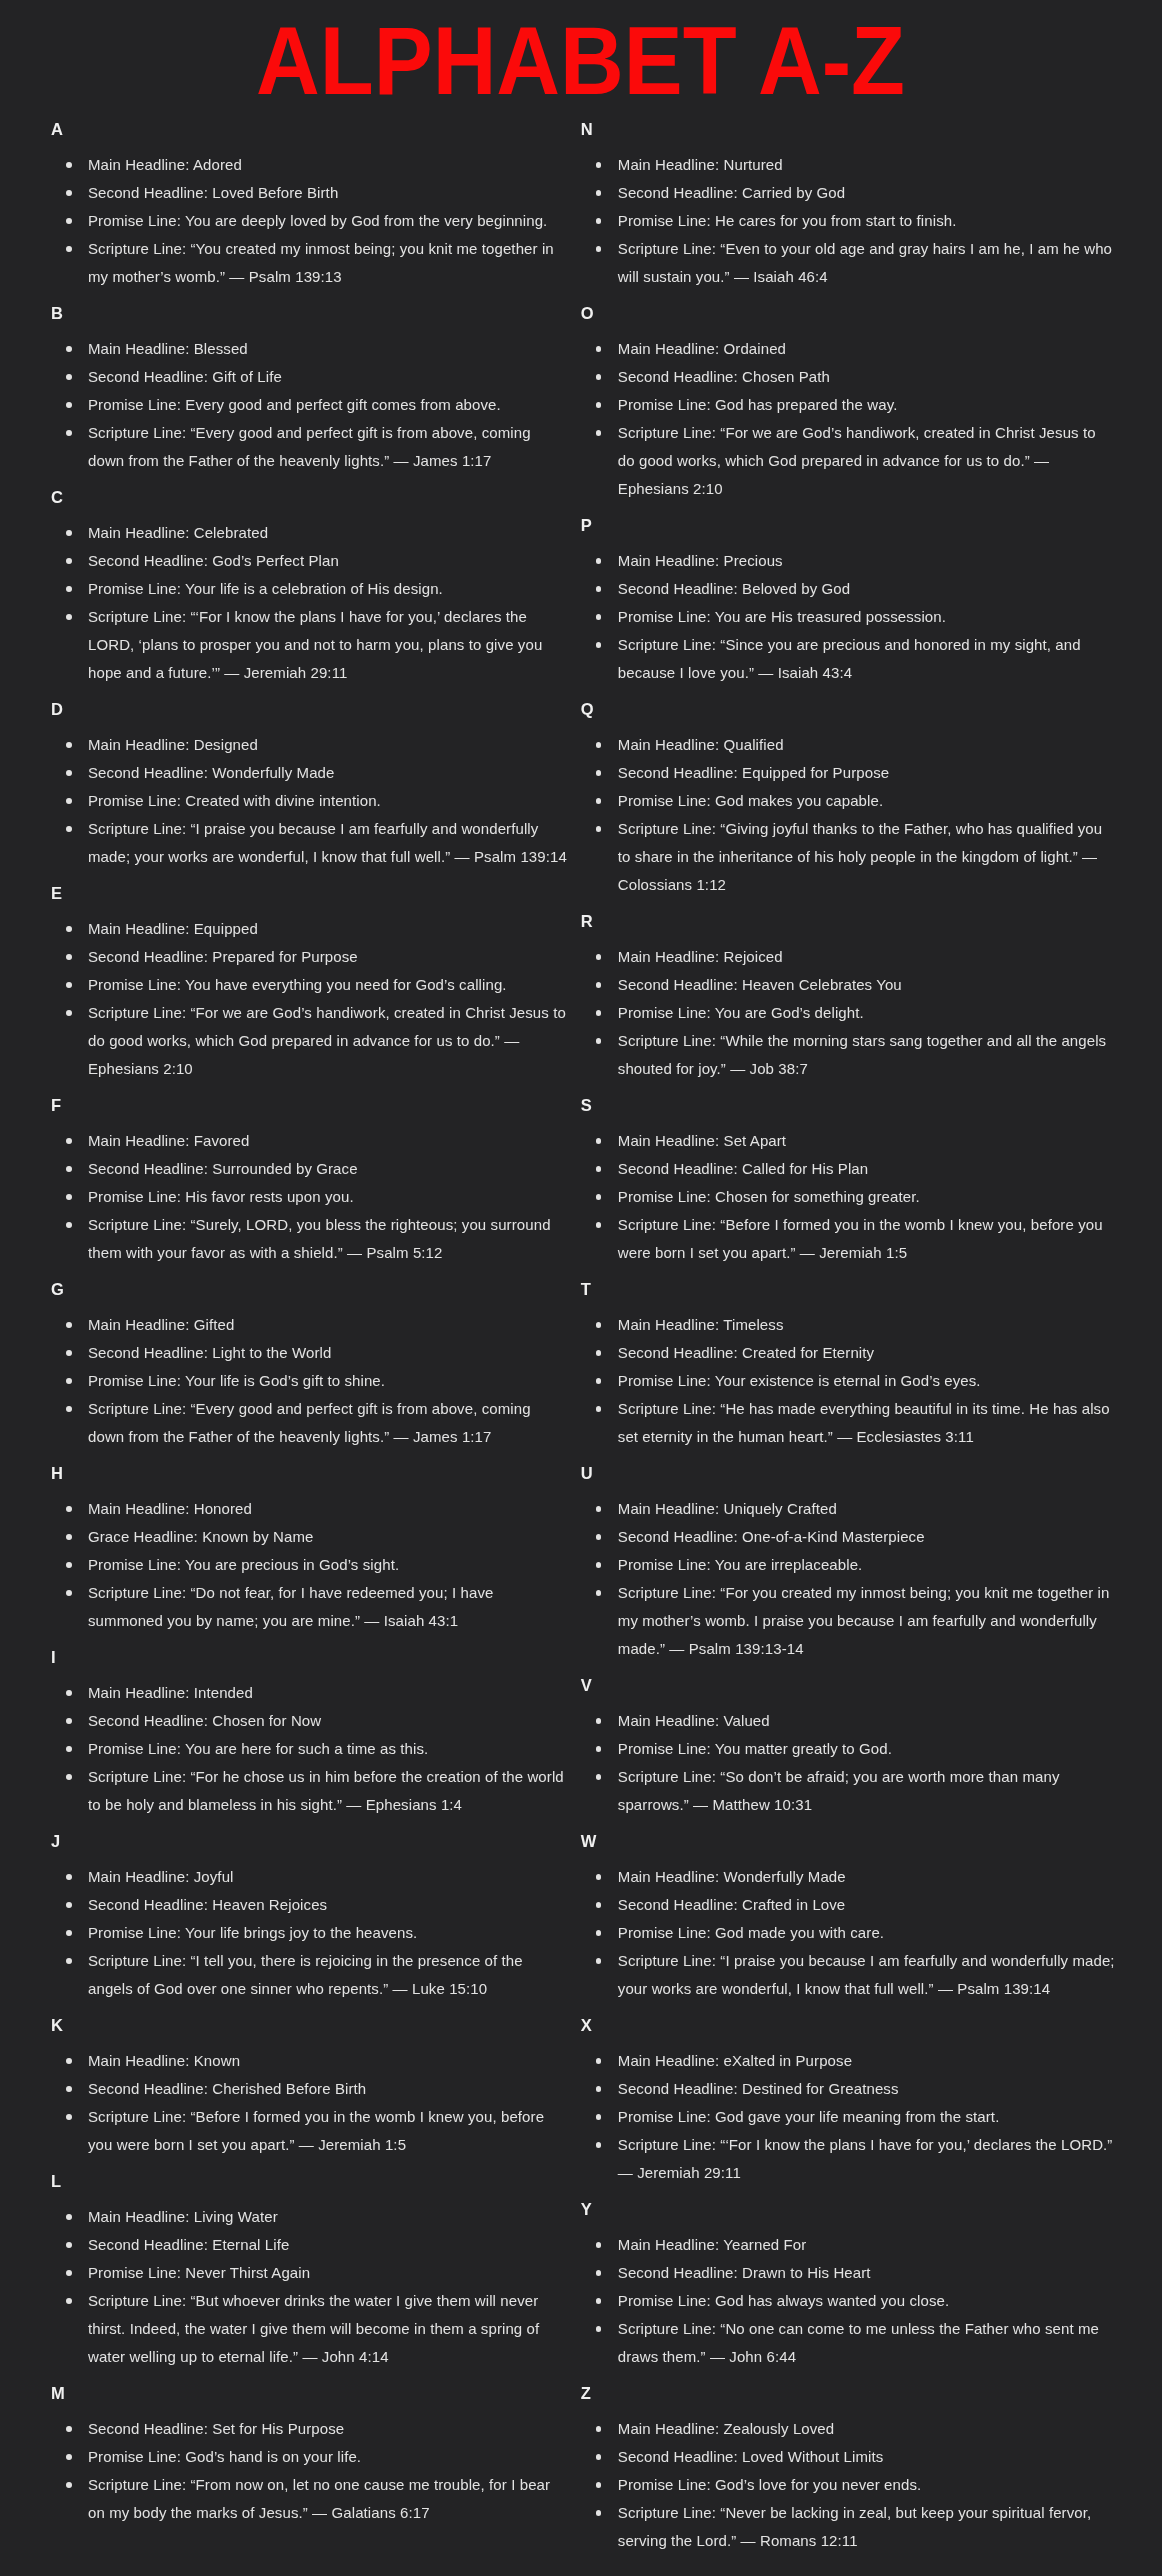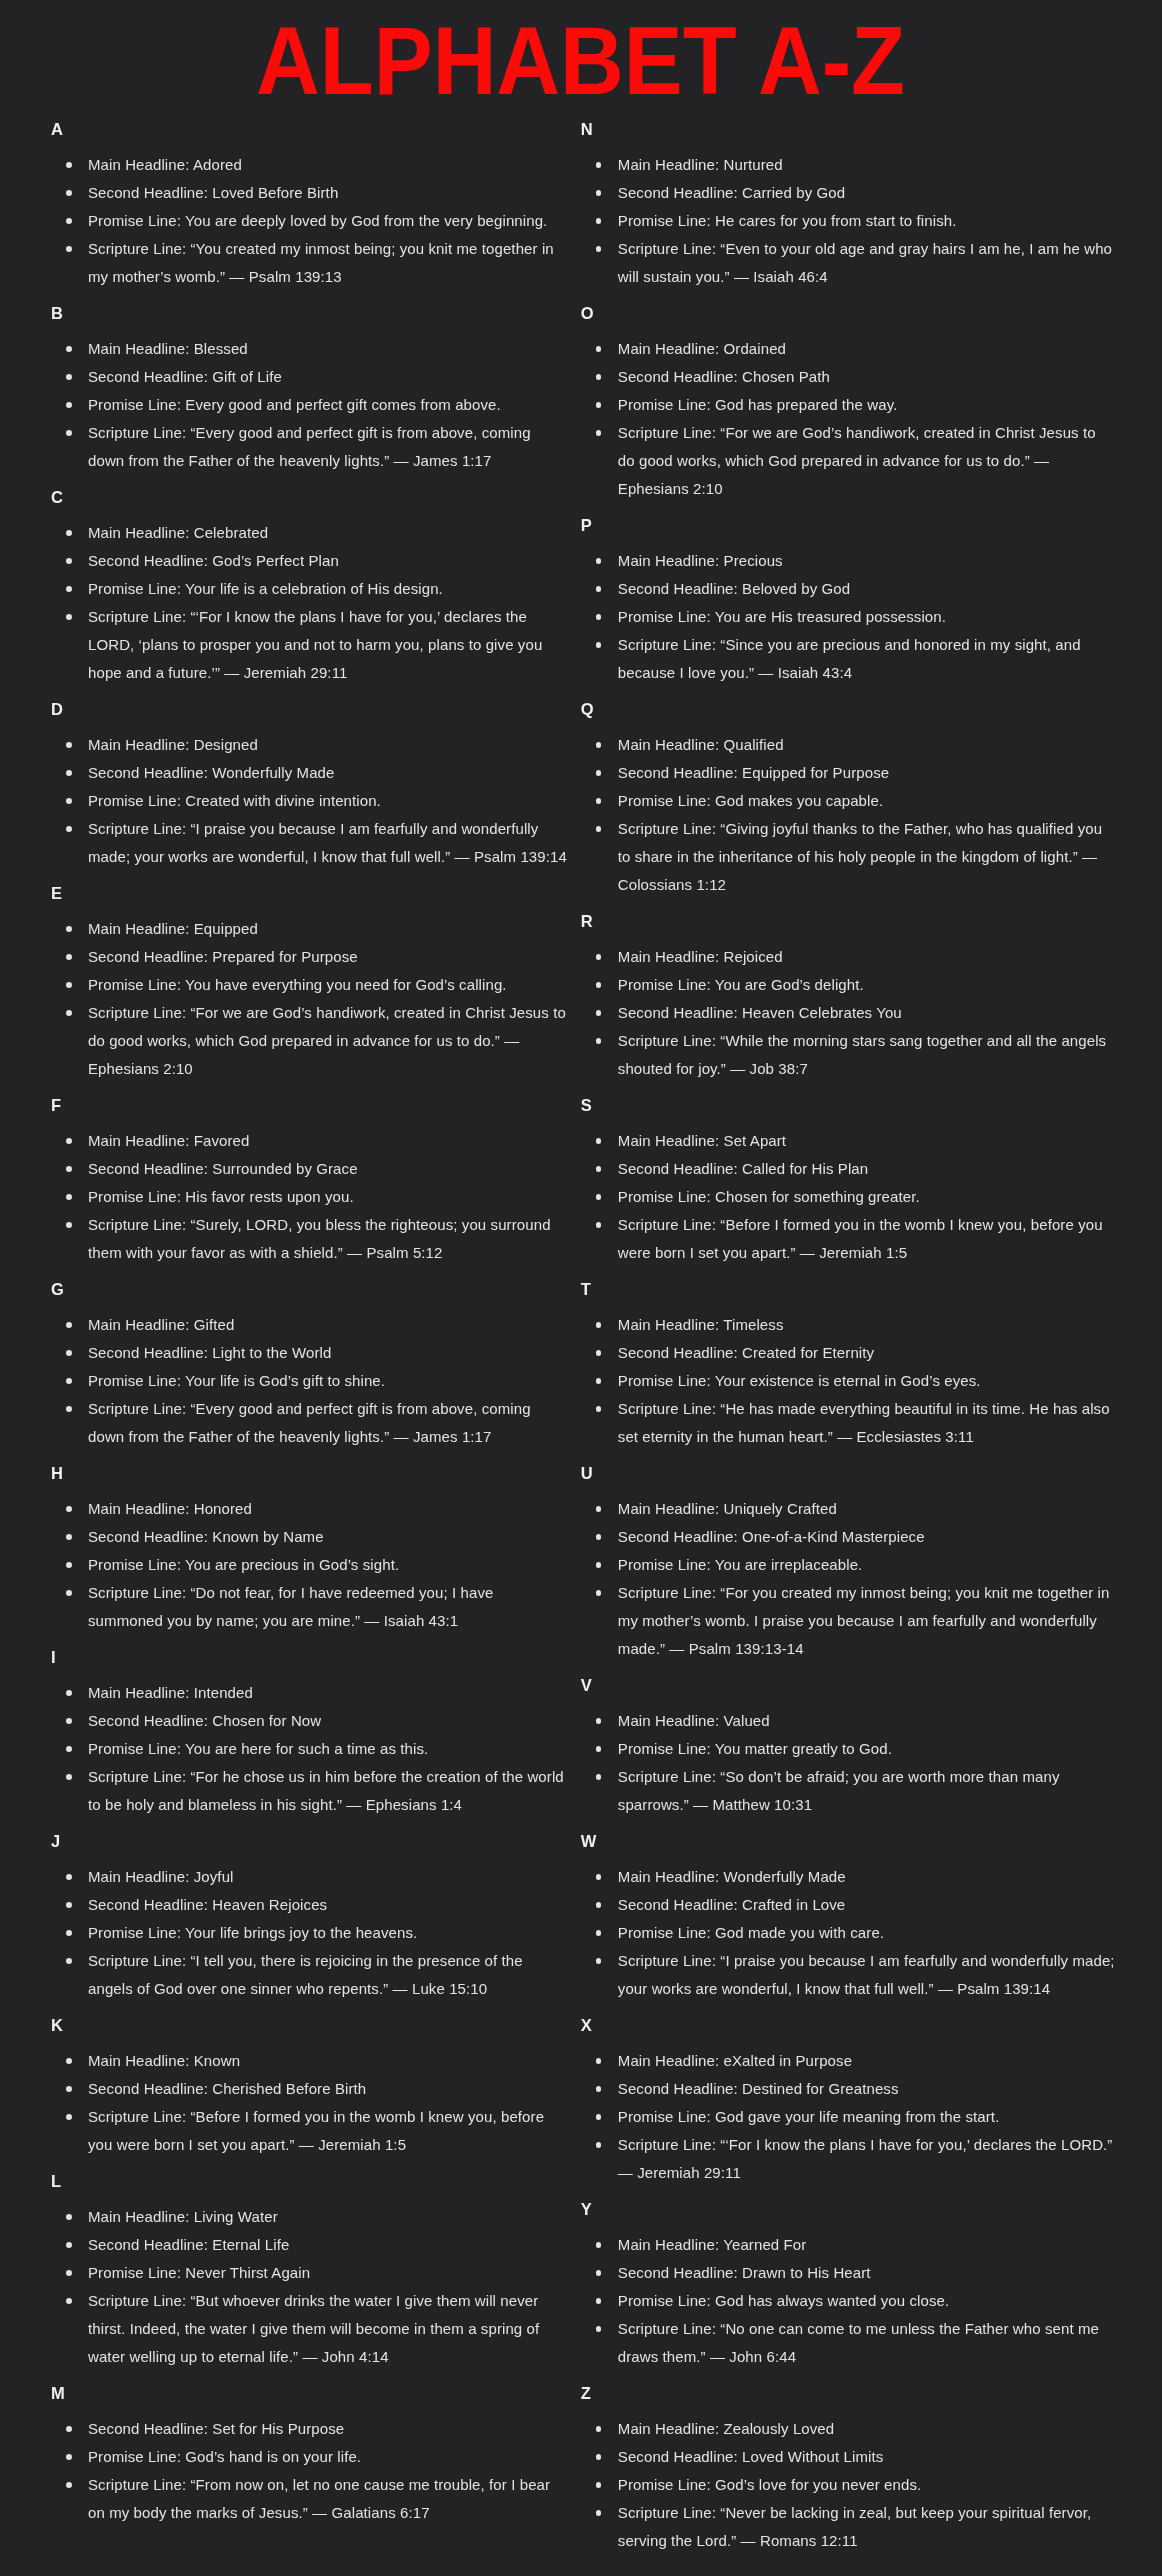--- a/index.html
+++ b/index.html
@@ -139,21 +139,21 @@
           <li><span class="bullet"></span><span>Main Headline: Gifted</span></li>
           <li><span class="bullet"></span><span>Second Headline: Light to the World</span></li>
           <li><span class="bullet"></span><span>Promise Line: Your life is God’s gift to shine.</span></li>
           <li><span class="bullet"></span><span>Scripture Line: “Every good and perfect gift is from above, coming down from the Father of the heavenly lights.” — James 1:17</span></li>
         </ul>
       </section>
       <section class="letter-section">
         <h2 class="letter">H</h2>
         <ul class="lines">
           <li><span class="bullet"></span><span>Main Headline: Honored</span></li>
-          <li><span class="bullet"></span><span>Second Headline: Known by Name</span></li>
+          <li><span class="bullet"></span><span>Grace Headline: Known by Name</span></li>
           <li><span class="bullet"></span><span>Promise Line: You are precious in God’s sight.</span></li>
           <li><span class="bullet"></span><span>Scripture Line: “Do not fear, for I have redeemed you; I have summoned you by name; you are mine.” — Isaiah 43:1</span></li>
         </ul>
       </section>
       <section class="letter-section">
         <h2 class="letter">I</h2>
         <ul class="lines">
           <li><span class="bullet"></span><span>Main Headline: Intended</span></li>
           <li><span class="bullet"></span><span>Second Headline: Chosen for Now</span></li>
           <li><span class="bullet"></span><span>Promise Line: You are here for such a time as this.</span></li>
@@ -229,22 +229,22 @@
           <li><span class="bullet"></span><span>Main Headline: Qualified</span></li>
           <li><span class="bullet"></span><span>Second Headline: Equipped for Purpose</span></li>
           <li><span class="bullet"></span><span>Promise Line: God makes you capable.</span></li>
           <li><span class="bullet"></span><span>Scripture Line: “Giving joyful thanks to the Father, who has qualified you to share in the inheritance of his holy people in the kingdom of light.” — Colossians 1:12</span></li>
         </ul>
       </section>
       <section class="letter-section">
         <h2 class="letter">R</h2>
         <ul class="lines">
           <li><span class="bullet"></span><span>Main Headline: Rejoiced</span></li>
+          <li><span class="bullet"></span><span>Second Headline: Heaven Celebrates You</span></li>
           <li><span class="bullet"></span><span>Promise Line: You are God’s delight.</span></li>
-          <li><span class="bullet"></span><span>Second Headline: Heaven Celebrates You</span></li>
           <li><span class="bullet"></span><span>Scripture Line: “While the morning stars sang together and all the angels shouted for joy.” — Job 38:7</span></li>
         </ul>
       </section>
       <section class="letter-section">
         <h2 class="letter">S</h2>
         <ul class="lines">
           <li><span class="bullet"></span><span>Main Headline: Set Apart</span></li>
           <li><span class="bullet"></span><span>Second Headline: Called for His Plan</span></li>
           <li><span class="bullet"></span><span>Promise Line: Chosen for something greater.</span></li>
           <li><span class="bullet"></span><span>Scripture Line: “Before I formed you in the womb I knew you, before you were born I set you apart.” — Jeremiah 1:5</span></li>

